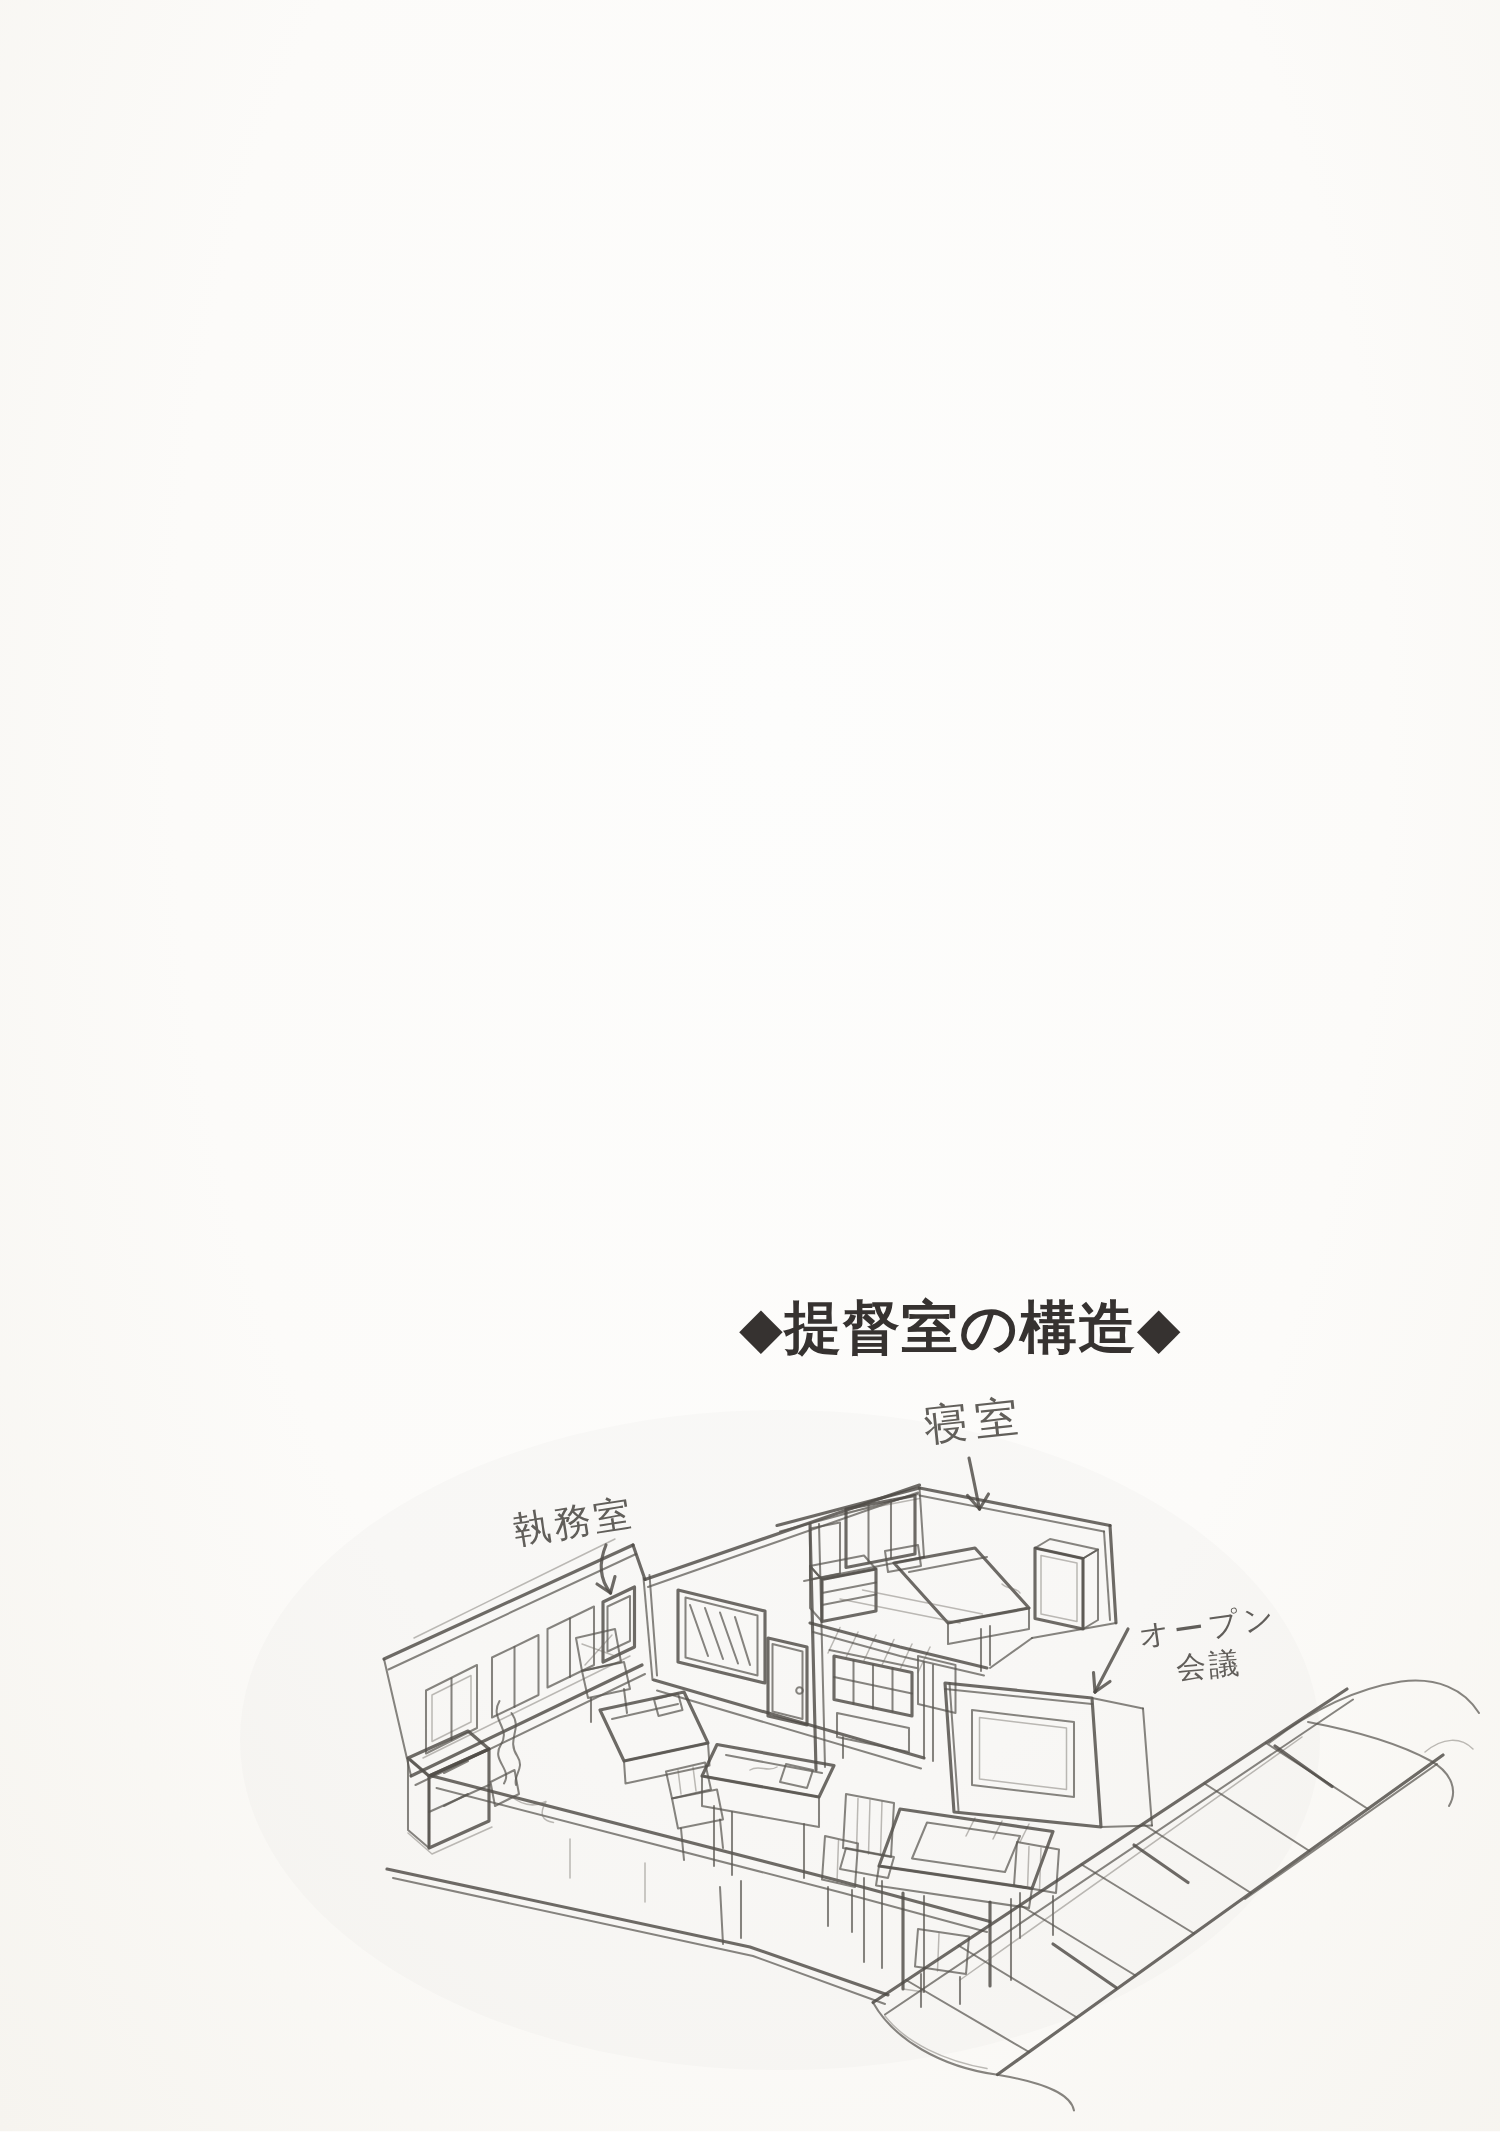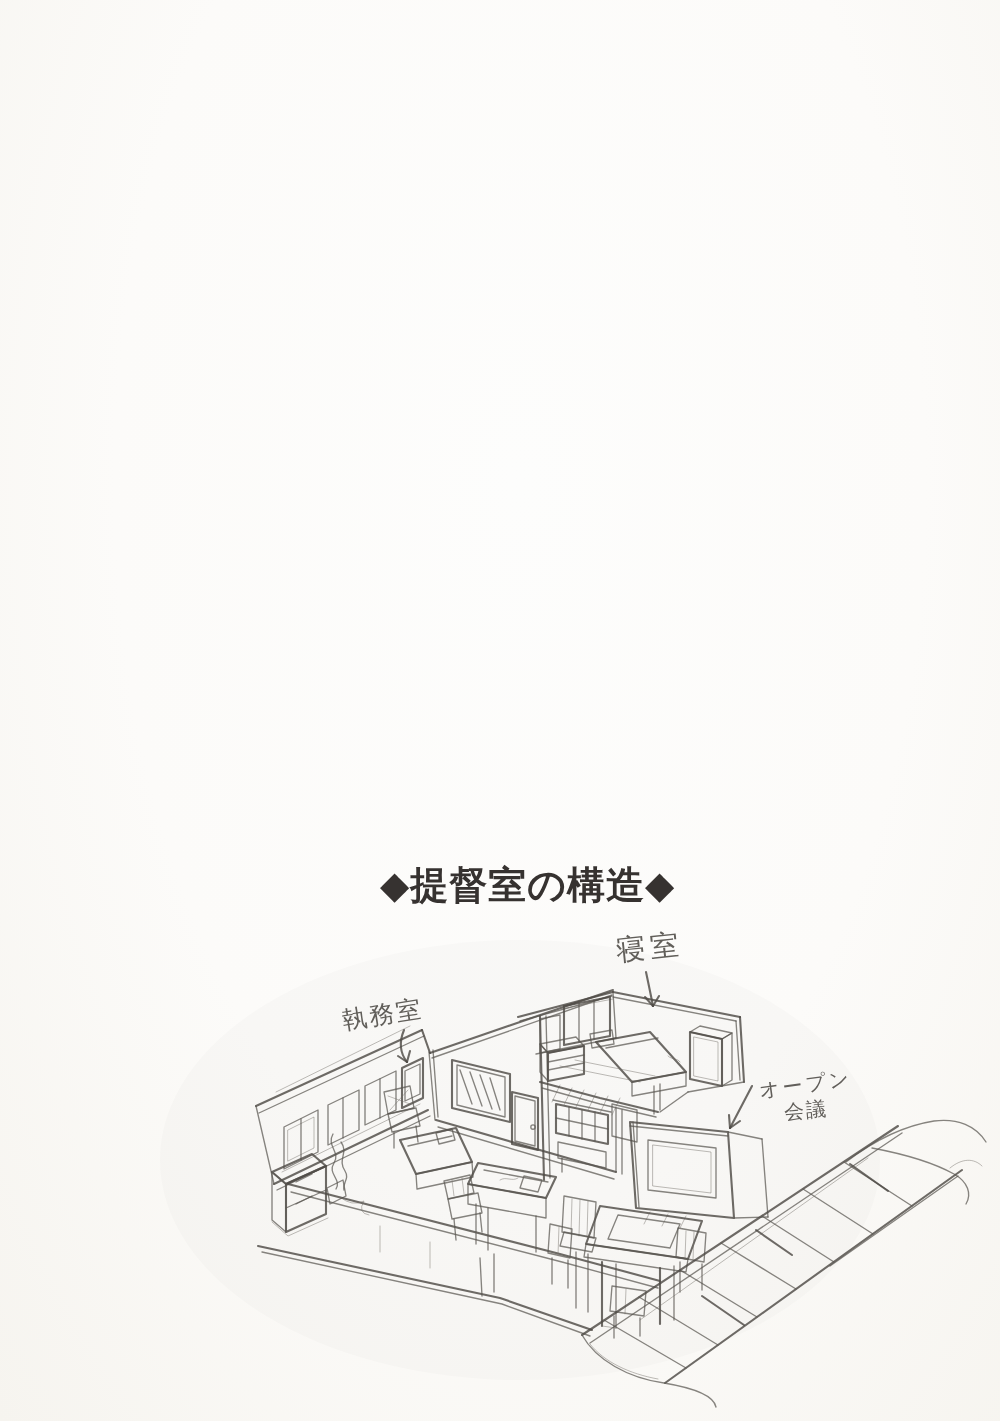--- a/index.html
+++ b/index.html
@@ -15,21 +15,21 @@
   .sketch-svg path, .sketch-svg line, .sketch-svg circle{
     fill:none;stroke-linecap:round;stroke-linejoin:round;
   }
   .s0{stroke:#6e6a64;stroke-width:1;opacity:.45;}
   .s1{stroke:#595651;stroke-width:1.35;opacity:.72;}
   .s2{stroke:#4e4b46;stroke-width:2.1;opacity:.82;}
   .speck{fill:#6a665f;stroke:none;opacity:.35;}
   .smudge{fill:#8a857d;stroke:none;opacity:.03;}
   .page-title{
     position:absolute;left:380px;top:860px;width:408px;
-    text-align:left;
+    text-align:right;
     font-size:38px;font-weight:700;letter-spacing:1px;
     color:#363230;
   }
   .hand-label{
     position:absolute;
     color:#4d4a45;
     font-weight:500;
     opacity:.88;
   }
   .lbl-bedroom{left:616px;top:928px;font-size:29px;letter-spacing:5px;transform:rotate(-6deg);}

